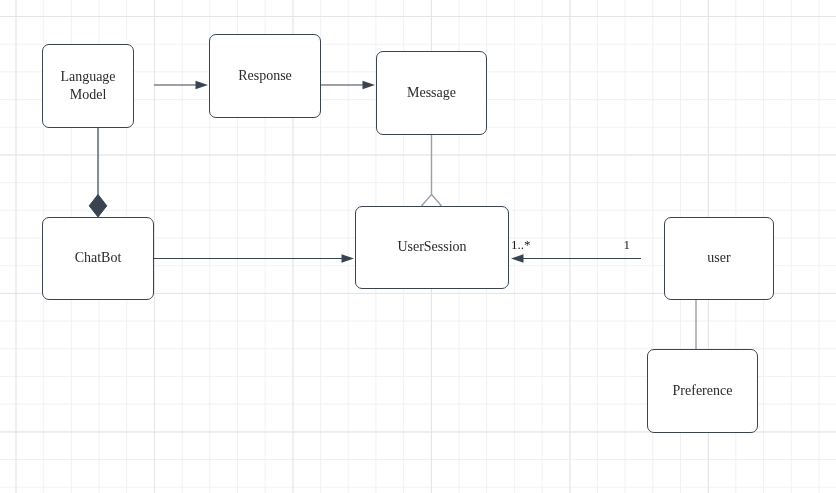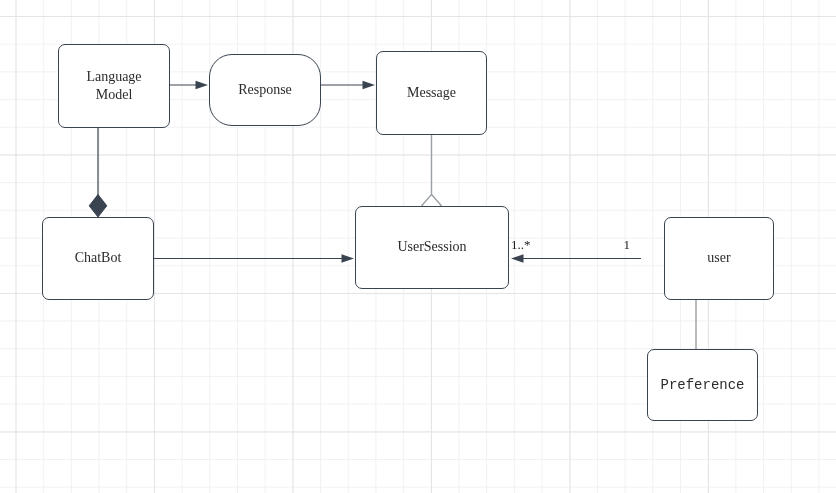--- a/index.html
+++ b/index.html
@@ -38,27 +38,27 @@
     position:absolute;
     background:var(--node-fill);
     border:1.5px solid var(--stroke-dark);
     border-radius:7px;
     display:flex;align-items:center;justify-content:center;
     text-align:center;
     color:var(--text);
     font-size:14px;line-height:1.3;
     padding:4px 10px;
   }
-  #node-language-model{left:58px;top:44px;width:112px;height:84px;}
-  #node-response{left:209px;top:54px;width:112px;height:72px;border-radius:23px;}
+  #node-language-model{left:42px;top:44px;width:92px;height:84px;}
+  #node-response{left:209px;top:34px;width:112px;height:84px;}
   #node-message{left:376px;top:43px;width:111px;height:84px;margin-top:8px;}
   #node-chatbot{left:42px;top:217px;width:112px;height:83px;}
   #node-user-session{left:355px;top:206px;width:154px;height:83px;}
   #node-user{left:641px;top:217px;width:110px;height:83px;margin-left:23px;}
-  #node-preference{left:647px;top:349px;width:111px;height:72px;font-family:Liberation Mono, monospace;}
+  #node-preference{left:647px;top:349px;width:111px;height:84px;}
 </style>
 </head>
 <body>
 
 <div class="canvas">
 
   <svg class="connector-layer" viewBox="0 0 836 493" xmlns="http://www.w3.org/2000/svg">
 
     <g>
       <line class="edge-dark" x1="154" y1="85" x2="196" y2="85"></line>

